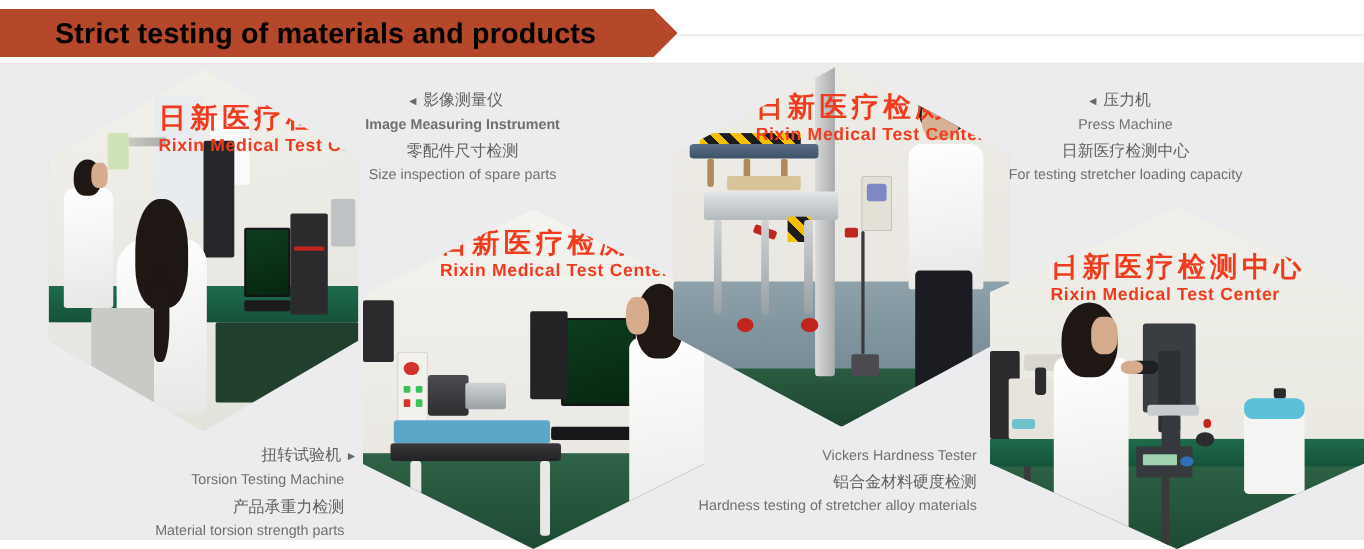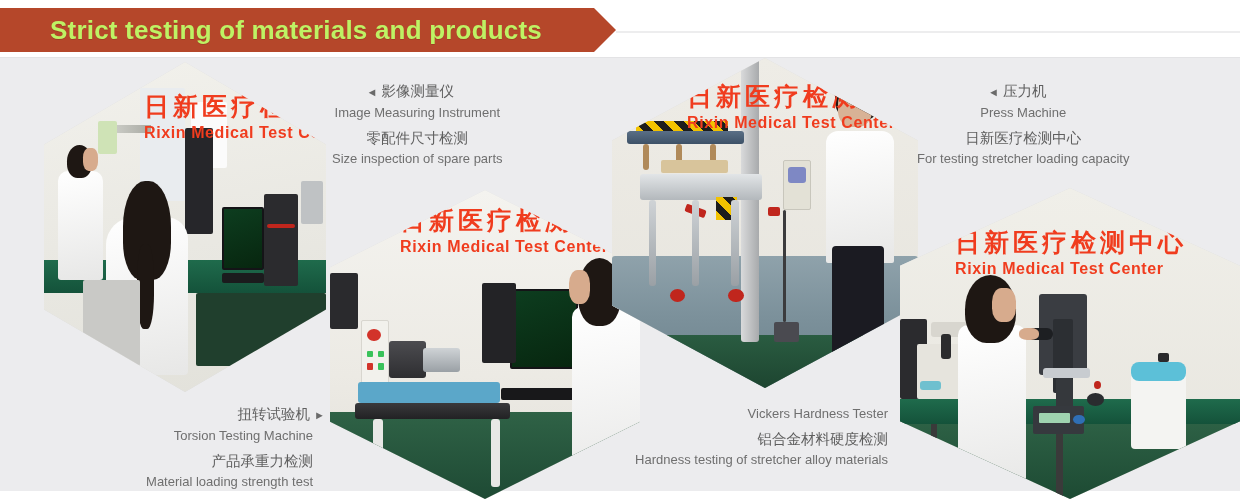--- a/index.html
+++ b/index.html
@@ -25,21 +25,21 @@
 
   
   .ribbon{
     position:absolute; left:0; top:8px; height:44px; width:616px;
     display:flex; align-items:center;
     background:#b5472a;
     clip-path:polygon(0 0, 594px 0, 616px 50%, 594px 100%, 0 100%);
     z-index:6;
   }
   .ribbon-text{
-    color:#bef264; font-size:26px; font-weight:bold;
+    color:#000000; font-size:26px; font-weight:bold;
     letter-spacing:.2px; padding-left:50px; white-space:nowrap;
     text-shadow:0 1px 0 rgba(0,0,0,.12);
   }
   .ribbon-rule{
     position:absolute; left:616px; top:31px; width:624px; height:2px;
     background:#ededee; z-index:5;
   }
 
   
   .hex{
@@ -256,21 +256,21 @@
       <div class="wm-cn" style="color:#f03c1e;font-weight:bold;text-align:left;">日新医疗检测中心</div>
       <div class="wm-en" style="color:#f03c1e;font-weight:bold;text-align:left;">Rixin Medical Test Center</div>
     </div>
   </div>
 
   <div class="cap left-align" id="cap1">
     <div class="cn">
       <span class="arrow">◄</span>
       <span>影像测量仪</span>
     </div>
-    <div class="en" style="padding-left:14px;">Image Measuring Instrument</div>
+    <div class="en" style="padding-left:14px;font-weight:bold;">Image Measuring Instrument</div>
     <div class="cn row2" style="padding-left:14px;">零配件尺寸检测</div>
     <div class="en" style="padding-left:14px;">Size inspection of spare parts</div>
   </div>
 
   <div class="cap left-align" id="cap2">
     <div class="cn">
       <span class="arrow">◄</span>
       <span>压力机</span>
     </div>
     <div class="en" style="padding-left:12px;">Press Machine</div>
@@ -278,21 +278,21 @@
     <div class="en" style="padding-left:12px;">For testing stretcher loading capacity</div>
   </div>
 
   <div class="cap right-align" id="cap3">
     <div class="cn">
       <span>扭转试验机</span>
       <span class="arrow">►</span>
     </div>
     <div class="en" style="padding-right:12px;">Torsion Testing Machine</div>
     <div class="cn row2" style="padding-right:12px;">产品承重力检测</div>
-    <div class="en" style="padding-right:12px;">Material loading strength test</div>
+    <div class="en" style="padding-right:12px;">Material torsion strength parts</div>
   </div>
 
   <div class="cap right-align" id="cap4">
     <div class="en" style="padding-right:12px;">Vickers Hardness Tester</div>
     <div class="cn row2" style="padding-right:12px;">铝合金材料硬度检测</div>
     <div class="en" style="padding-right:12px;">Hardness testing of stretcher alloy materials</div>
   </div>
 
 </div>
 

